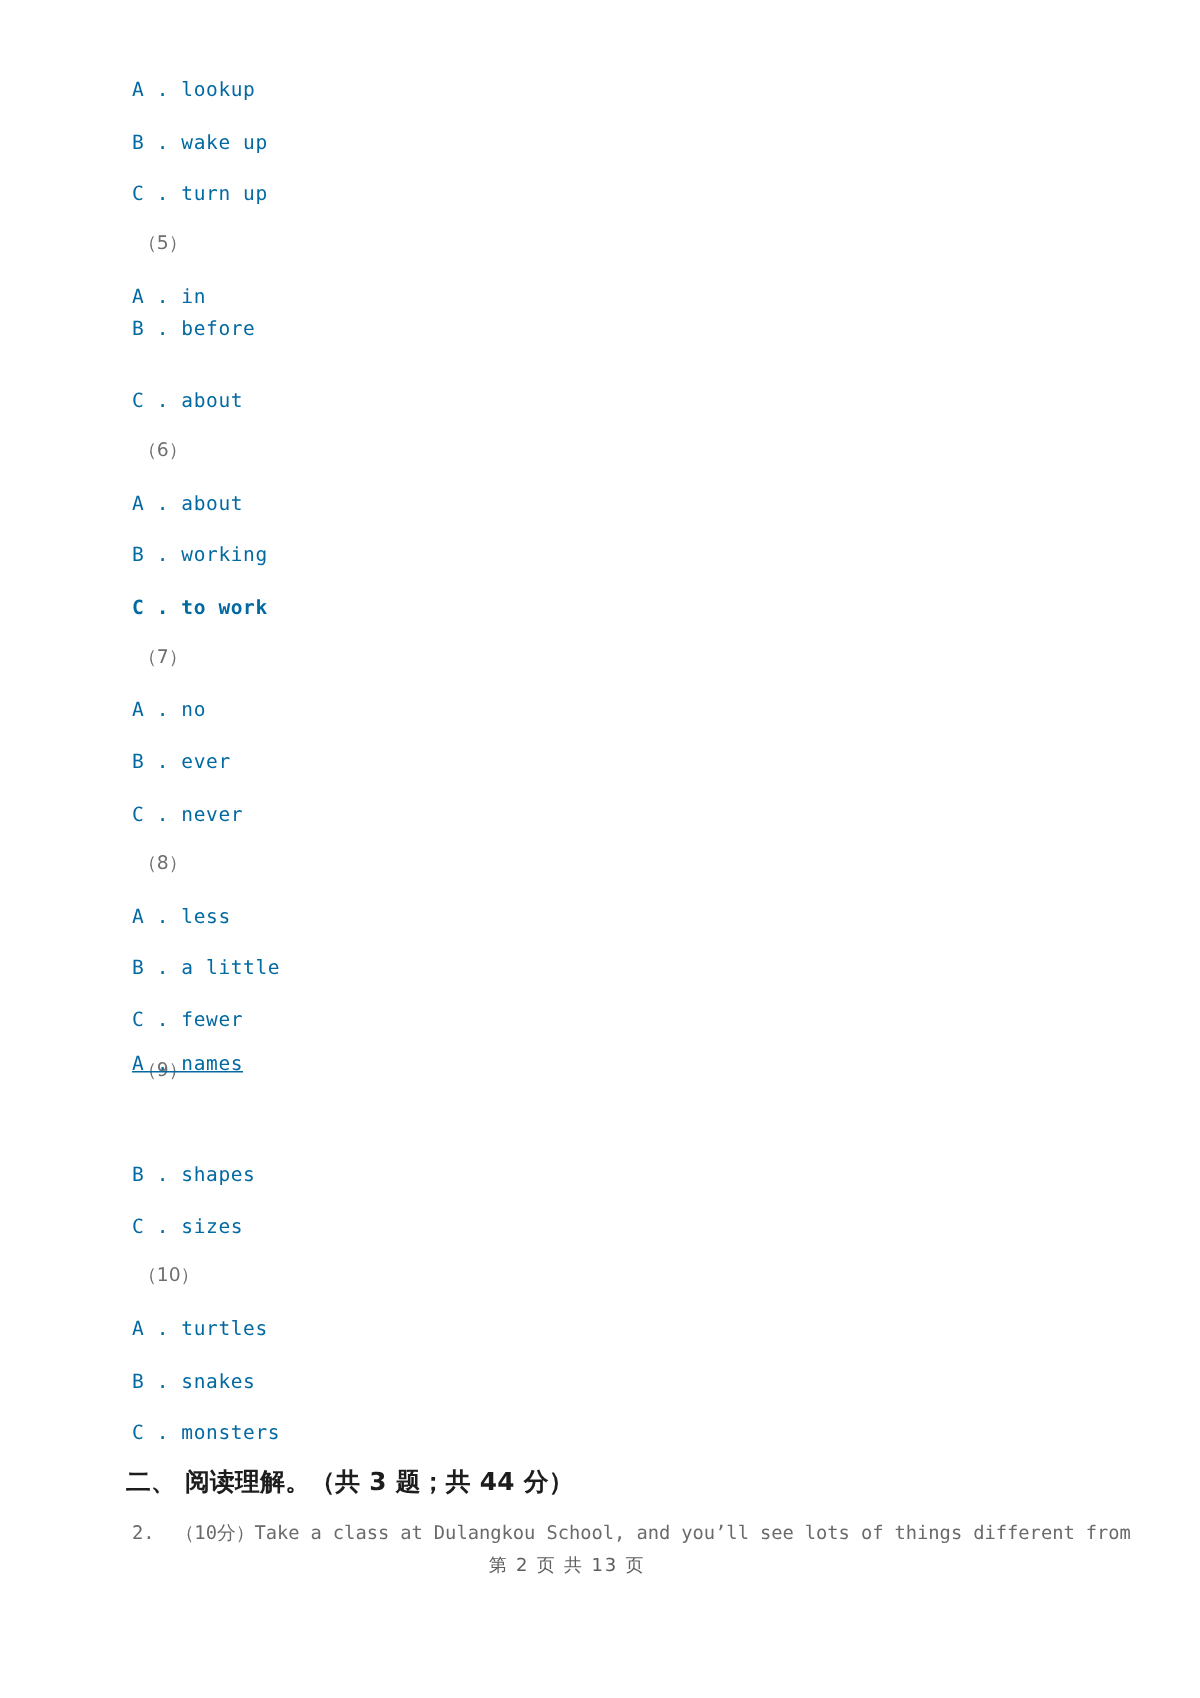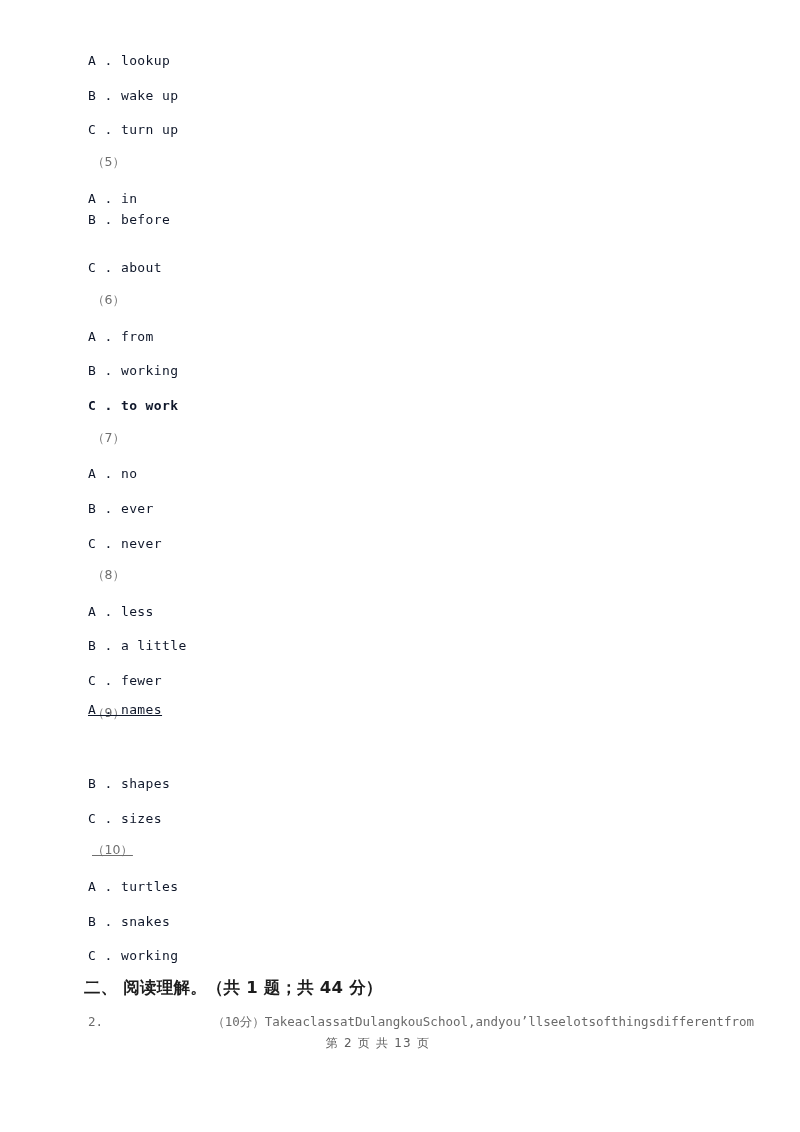--- a/index.html
+++ b/index.html
@@ -32,21 +32,21 @@
     width: 800px;
   }
 
   
   .line {
     position: absolute;
     left: 88px;
     font-family: "DejaVu Sans Mono", "Liberation Mono", monospace;
     font-size: 13px;
     line-height: 16px;
-    color: #0f172a;
+    color: #0369a1;
     white-space: pre;
     letter-spacing: 0.4px;
   }
   .line.option {
     left: 88px;
   }
   .line.subnum {
     left: 92px;
     letter-spacing: 0px;
     font-family: "DejaVu Sans", "Liberation Sans", sans-serif;
@@ -81,21 +81,21 @@
     display: flex;
     justify-content: space-between;
     align-items: baseline;
   }
   .question-line .qnum {
     margin-right: 14px;
   }
   .question-line .qtext {
     flex: 1 1 auto;
     display: flex;
-    justify-content: flex-end;
+    justify-content: space-between;
   }
   .question-line .w {
     white-space: pre;
   }
 
   
   .footer {
     position: absolute;
     left: 0;
     top: 1035px;
@@ -117,42 +117,42 @@
 
     <div id="lines-host">
         <div class="line option" style="top: 53px;">A . lookup</div>
         <div class="line option" style="top: 88px;">B . wake up</div>
         <div class="line option" style="top: 122px;">C . turn up</div>
         <div class="line subnum" style="top: 154px;">（5）</div>
         <div class="line option" style="top: 191px;">A . in</div>
         <div class="line option" style="top: 212px;">B . before</div>
         <div class="line option" style="top: 260px;">C . about</div>
         <div class="line subnum" style="top: 292px;">（6）</div>
-        <div class="line option" style="top: 329px;">A . from</div>
+        <div class="line option" style="top: 329px;">A . about</div>
         <div class="line option" style="top: 363px;">B . working</div>
         <div class="line option" style="top: 398px; font-weight: bold;">C . to work</div>
         <div class="line subnum" style="top: 430px;">（7）</div>
         <div class="line option" style="top: 466px;">A . no</div>
         <div class="line option" style="top: 501px; text-align: right;">B . ever</div>
         <div class="line option" style="top: 536px;">C . never</div>
         <div class="line subnum" style="top: 567px;">（8）</div>
         <div class="line option" style="top: 604px;">A . less</div>
         <div class="line option" style="top: 638px; text-align: right;">B . a little</div>
         <div class="line option" style="top: 673px;">C . fewer</div>
         <div class="line subnum" style="top: 705px;">（9）</div>
         <div class="line option" style="top: 702px; text-decoration: underline;">A . names</div>
         <div class="line option" style="top: 776px;">B . shapes</div>
         <div class="line option" style="top: 811px;">C . sizes</div>
-        <div class="line subnum" style="top: 842px; text-decoration: underline;">（10）</div>
+        <div class="line subnum" style="top: 842px;">（10）</div>
         <div class="line option" style="top: 879px;">A . turtles</div>
         <div class="line option" style="top: 914px;">B . snakes</div>
-        <div class="line option" style="top: 948px;">C . working</div>
+        <div class="line option" style="top: 948px;">C . monsters</div>
       </div>
 
-    <div class="section-heading">二、 阅读理解。（共 1 题；共 44 分）</div>
+    <div class="section-heading">二、 阅读理解。（共 3 题；共 44 分）</div>
 
     <div class="question-line">
       <span class="qnum">2.</span>
       <span class="qtext" id="qtext-host">
           <span class="w">（10分）Take</span>
           <span class="w">a</span>
           <span class="w">class</span>
           <span class="w">at</span>
           <span class="w">Dulangkou</span>
           <span class="w">School,</span>

